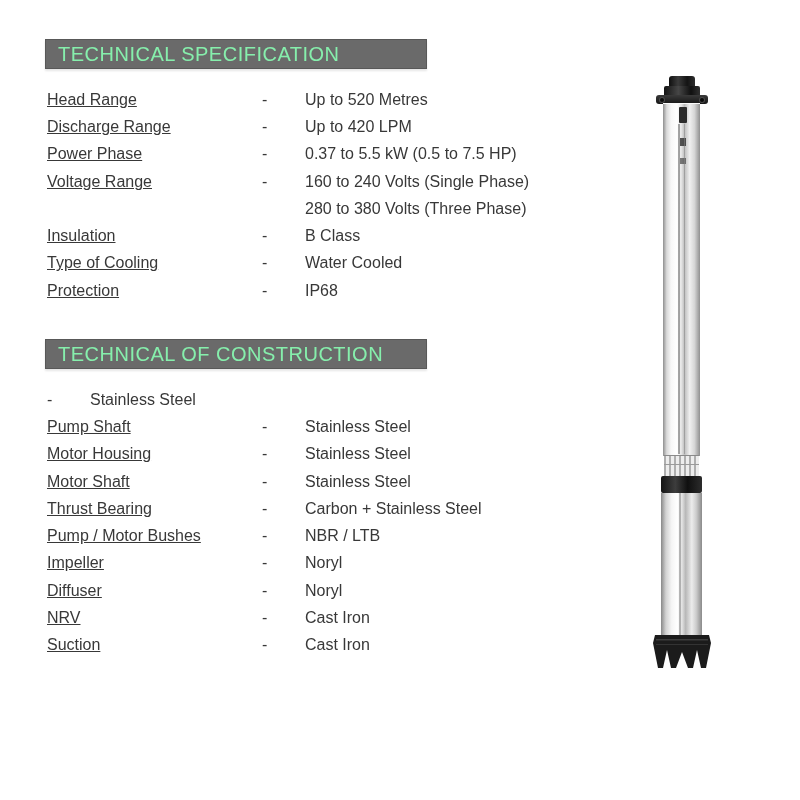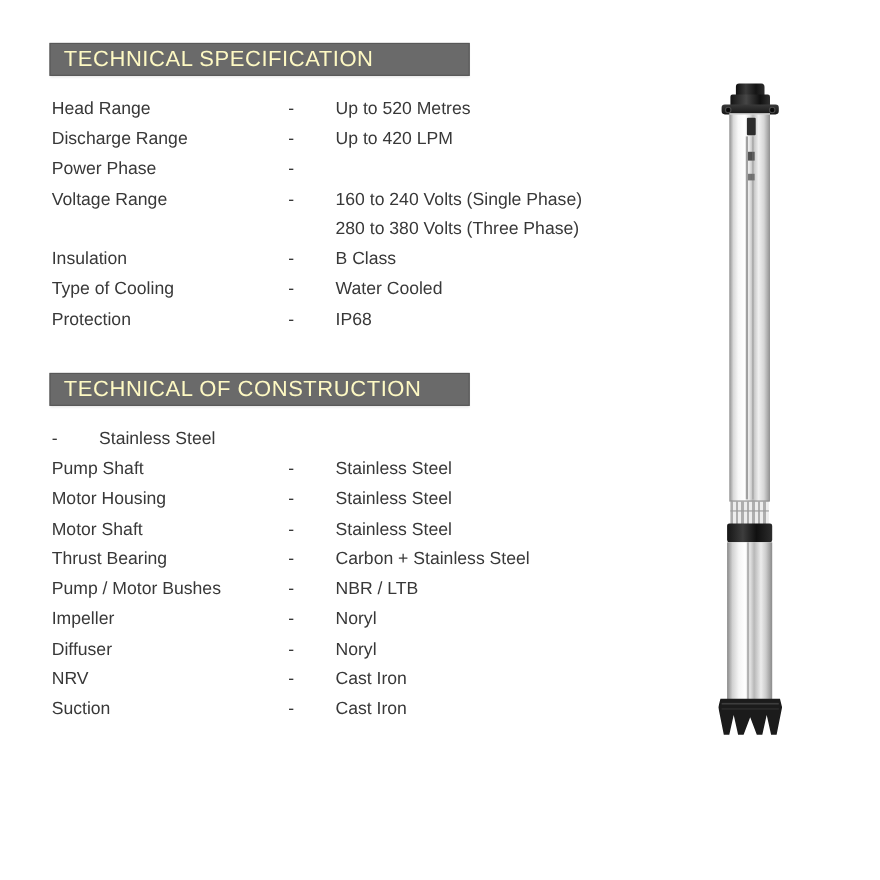--- a/index.html
+++ b/index.html
@@ -12,32 +12,32 @@
 
   
   .bar{
     position:absolute;left:45px;width:382px;height:30px;
     background:#6a6a6a;border:1px solid #585858;
     box-shadow:0 2px 2px rgba(0,0,0,0.10);
     display:flex;align-items:center;box-sizing:border-box;
     padding-left:12px;
   }
   .bar span{
-    color:#fef9c3;font-size:20px;letter-spacing:0.5px;font-weight:400;
+    color:#86efac;font-size:20px;letter-spacing:0.5px;font-weight:400;
     white-space:nowrap;
   }
   #bar-tech{top:39px;}
   #bar-material{top:339px;}
 
   
   .rows{position:absolute;left:47px;width:540px;}
   #rows-tech{top:86px;}
   #rows-material{top:386px;}
   .row{display:flex;height:27.3px;align-items:center;font-size:16px;}
-  .row .lbl{width:215px;flex:0 0 auto;white-space:nowrap;}
+  .row .lbl{width:215px;flex:0 0 auto;white-space:nowrap;text-decoration:underline;}
   .row .sep{width:43px;flex:0 0 auto;white-space:nowrap;}
   .row .val{flex:1 1 auto;white-space:nowrap;}
 
   
   .pump{position:absolute;left:0;top:0;width:800px;height:800px;pointer-events:none;}
   .pump > div{position:absolute;}
 
   .cap-knurl{
     left:669px;top:76px;width:26px;height:12px;
     background:linear-gradient(90deg,#0f0f0f,#3a3a3a 35%,#141414 70%,#2d2d2d);
@@ -108,20 +108,21 @@
       <span class="val">Up to 520 Metres</span>
     </div>
     <div class="row">
       <span class="lbl">Discharge Range</span>
       <span class="sep">-</span>
       <span class="val">Up to 420 LPM</span>
     </div>
     <div class="row">
       <span class="lbl">Power Phase</span>
       <span class="sep">-</span>
+      <span class="val">0.37 to 5.5 kW (0.5 to 7.5 HP)</span>
     </div>
     <div class="row">
       <span class="lbl">Voltage Range</span>
       <span class="sep">-</span>
       <span class="val">160 to 240 Volts (Single Phase)</span>
     </div>
     <div class="row">
       <span class="lbl"></span>
       <span class="sep"></span>
       <span class="val">280 to 380 Volts (Three Phase)</span>

